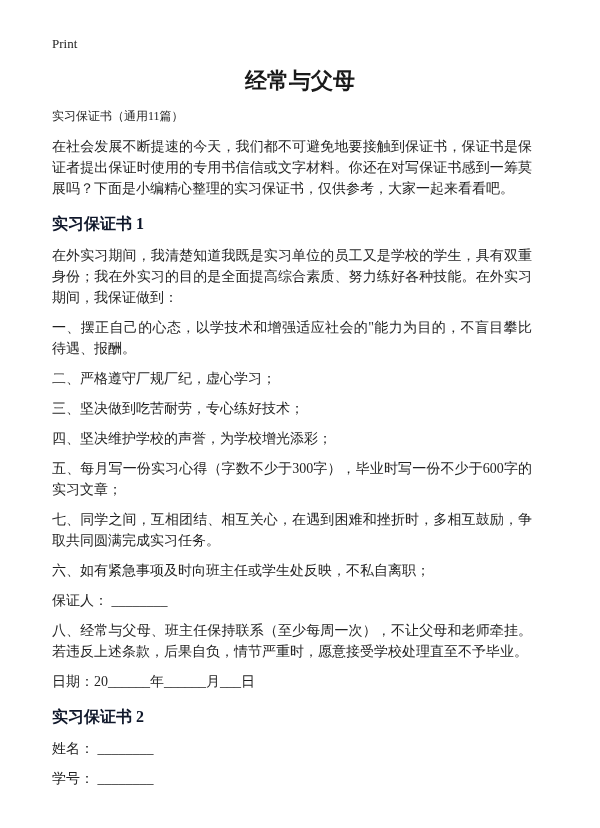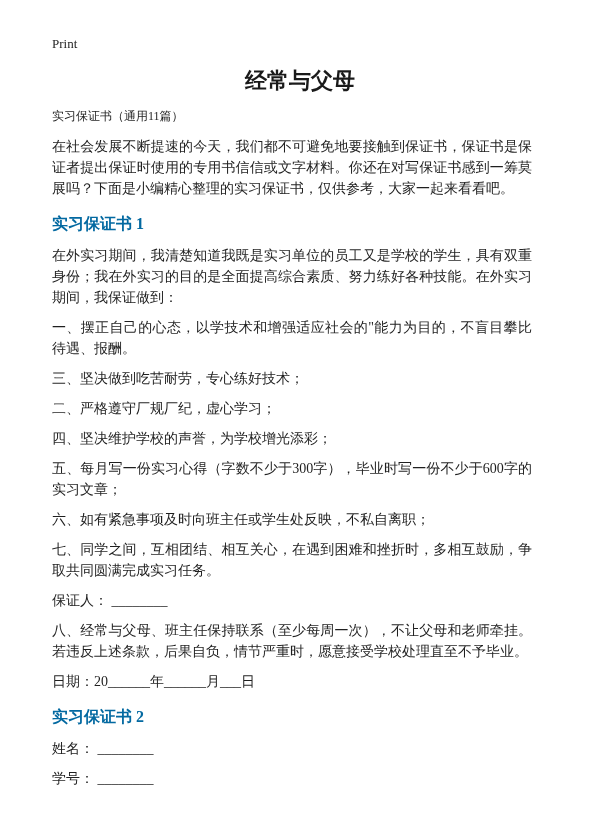--- a/index.html
+++ b/index.html
@@ -43,21 +43,21 @@
     line-height: 21px;
     margin: 0 16px 9px 0;
     text-align: justify;
     word-break: break-all;
   }
   .sec-heading {
     font-size: 16px;
     line-height: 22px;
     font-weight: bold;
     margin: 14px 0 10px 0;
-    color: #0369a1;
+    color: #0f172a;
   }
   .blank-line {
     letter-spacing: 0;
   }
 </style>
 </head>
 <body>
 
 <div class="page">
 
@@ -67,26 +67,26 @@
 
   <p class="subtitle">实习保证书（通用11篇）</p>
 
   <p class="para">在社会发展不断提速的今天，我们都不可避免地要接触到保证书，保证书是保证者提出保证时使用的专用书信信或文字材料。你还在对写保证书感到一筹莫展吗？下面是小编精心整理的实习保证书，仅供参考，大家一起来看看吧。</p>
 
   <h2 class="sec-heading">实习保证书 1</h2>
 
   <p class="para">在外实习期间，我清楚知道我既是实习单位的员工又是学校的学生，具有双重身份；我在外实习的目的是全面提高综合素质、努力练好各种技能。在外实习期间，我保证做到：</p>
 
   <p class="para">一、摆正自己的心态，以学技术和增强适应社会的"能力为目的，不盲目攀比待遇、报酬。</p>
+  <p class="para">二、严格遵守厂规厂纪，虚心学习；</p>
   <p class="para">三、坚决做到吃苦耐劳，专心练好技术；</p>
-  <p class="para">二、严格遵守厂规厂纪，虚心学习；</p>
   <p class="para">四、坚决维护学校的声誉，为学校增光添彩；</p>
   <p class="para">五、每月写一份实习心得（字数不少于300字），毕业时写一份不少于600字的实习文章；</p>
+  <p class="para">七、同学之间，互相团结、相互关心，在遇到困难和挫折时，多相互鼓励，争取共同圆满完成实习任务。</p>
   <p class="para">六、如有紧急事项及时向班主任或学生处反映，不私自离职；</p>
-  <p class="para">七、同学之间，互相团结、相互关心，在遇到困难和挫折时，多相互鼓励，争取共同圆满完成实习任务。</p>
   <p class="para blank-line">保证人： ________</p>
 
   <p class="para">八、经常与父母、班主任保持联系（至少每周一次），不让父母和老师牵挂。若违反上述条款，后果自负，情节严重时，愿意接受学校处理直至不予毕业。</p>
 
   <p class="para blank-line">日期：20______年______月___日</p>
 
   <h2 class="sec-heading">实习保证书 2</h2>
 
   <p class="para blank-line">姓名： ________</p>
 

